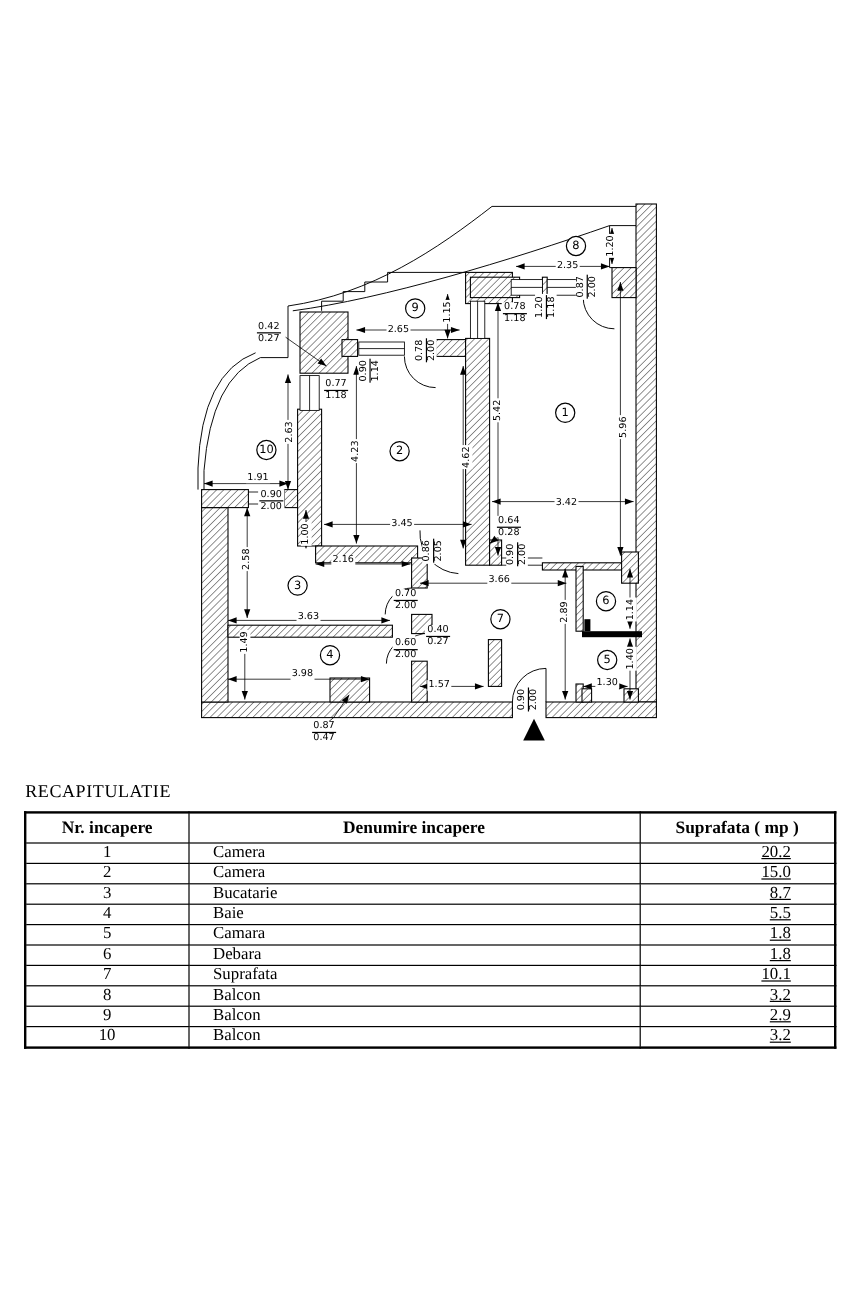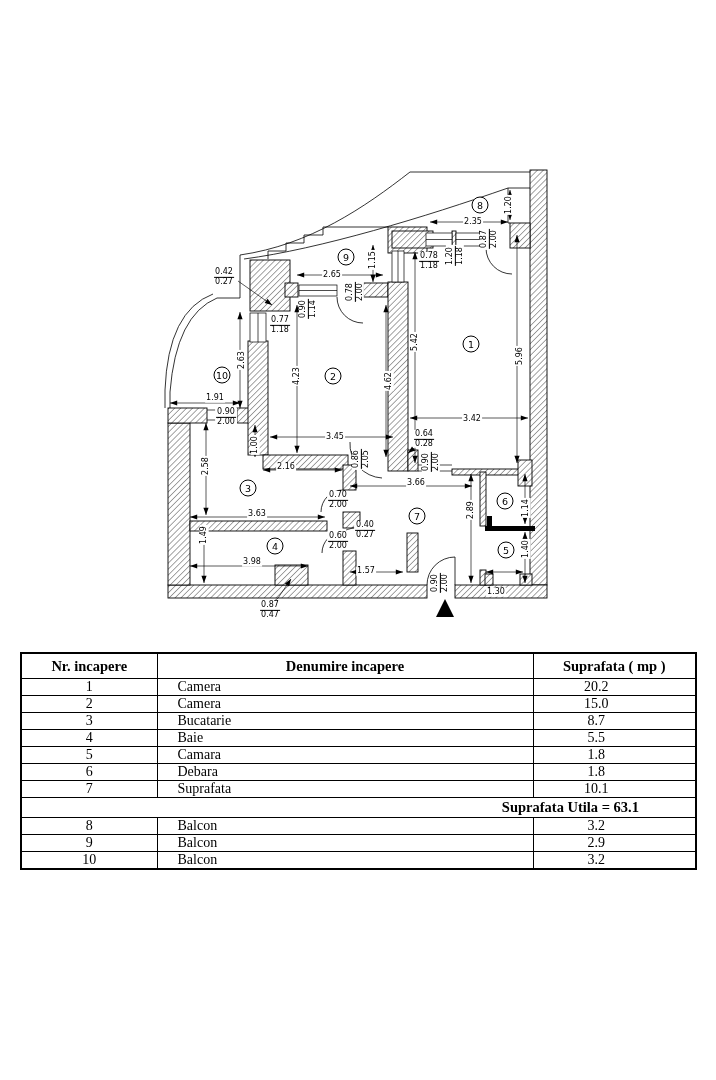--- a/index.html
+++ b/index.html
@@ -29,21 +29,21 @@
   
   #recap{position:absolute;left:20px;top:652px;width:676px;}
   #recap-title{font-size:15px;letter-spacing:0.5px;margin:0 0 7px 1px;}
   table{border-collapse:collapse;width:675px;border:2px solid #000;table-layout:fixed;}
   th,td{border:1px solid #000;overflow:hidden;}
   th{height:24px;font-size:14.5px;padding:0;}
   td{height:16px;font-size:14px;padding:0;}
   col.c1{width:136px;} col.c2{width:376px;} col.c3{width:163px;}
   .cell-nr{text-align:center;}
   .cell-name{padding-left:20px;text-align:left;}
-  .cell-area{text-align:center;padding-right:36px;}
+  .cell-area{text-align:right;padding-right:36px;text-decoration:underline;}
   .total-cell{font-weight:bold;text-align:right;padding-right:56px;font-size:14.5px;height:19px;}
 </style>
 </head>
 <body>
 
 <div id="plan">
   <svg width="400" height="470" viewBox="0 0 400 470">
     <defs>
       <pattern id="hatch" width="4.2" height="4.2" patternUnits="userSpaceOnUse" patternTransform="rotate(-45)">
         <rect width="4.2" height="4.2" fill="#fff"></rect>
@@ -244,35 +244,36 @@
         <span class="den">0.47</span>
       </div>
       <div class="dim" style="left: 206px; top: 416px;">1.57</div>
       <div class="dim v" style="left: 280px; top: 428px;">
         <span class="num">0.90</span>
         <span class="den">2.00</span>
       </div>
       <div class="dim v" style="left: 311px; top: 355px;">2.89</div>
       <div class="dim v" style="left: 366px; top: 353px;">1.14</div>
       <div class="dim v" style="left: 366px; top: 394px;">1.40</div>
-      <div class="dim" style="left: 336px; top: 414px; margin-top: 23px;">1.30</div>
+      <div class="dim" style="left: 346px; top: 414px;">1.30</div>
       <div class="room" style="left: 311px; top: 189px;">1</div>
       <div class="room" style="left: 173px; top: 221px;">2</div>
       <div class="room" style="left: 88px; top: 333px;">3</div>
       <div class="room" style="left: 115px; top: 391px;">4</div>
       <div class="room" style="left: 346px; top: 395px;">5</div>
       <div class="room" style="left: 345px; top: 346px;">6</div>
       <div class="room" style="left: 257px; top: 361px;">7</div>
       <div class="room" style="left: 320px; top: 50px;">8</div>
       <div class="room" style="left: 186px; top: 102px;">9</div>
       <div class="room" style="left: 62px; top: 220px;">10</div>
     </div>
 </div>
 
 <div id="recap">
+  <div id="recap-title">RECAPITULATIE</div>
   <table>
     <colgroup>
         <col class="c1">
         <col class="c2">
         <col class="c3">
       </colgroup>
     <thead>
       <tr>
         <th>Nr. incapere</th>
         <th>Denumire incapere</th>
@@ -309,23 +310,20 @@
           <td class="cell-nr">6</td>
           <td class="cell-name">Debara</td>
           <td class="cell-area">1.8</td>
         </tr>
         <tr>
           <td class="cell-nr">7</td>
           <td class="cell-name">Suprafata</td>
           <td class="cell-area">10.1</td>
         </tr>
         <tr>
-          <td colspan="3" class="total-cell">Suprafata Utila  = 63.1</td>
-        </tr>
-        <tr>
           <td class="cell-nr">8</td>
           <td class="cell-name">Balcon</td>
           <td class="cell-area">3.2</td>
         </tr>
         <tr>
           <td class="cell-nr">9</td>
           <td class="cell-name">Balcon</td>
           <td class="cell-area">2.9</td>
         </tr>
         <tr>

